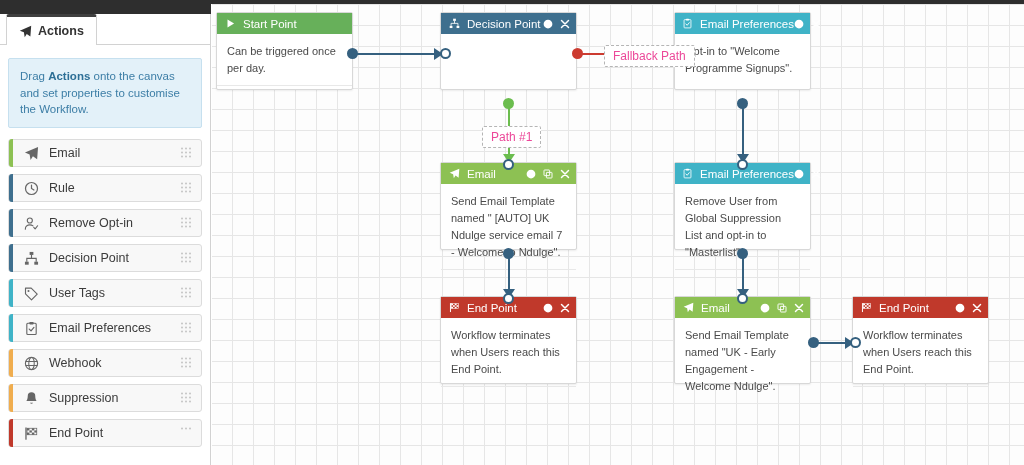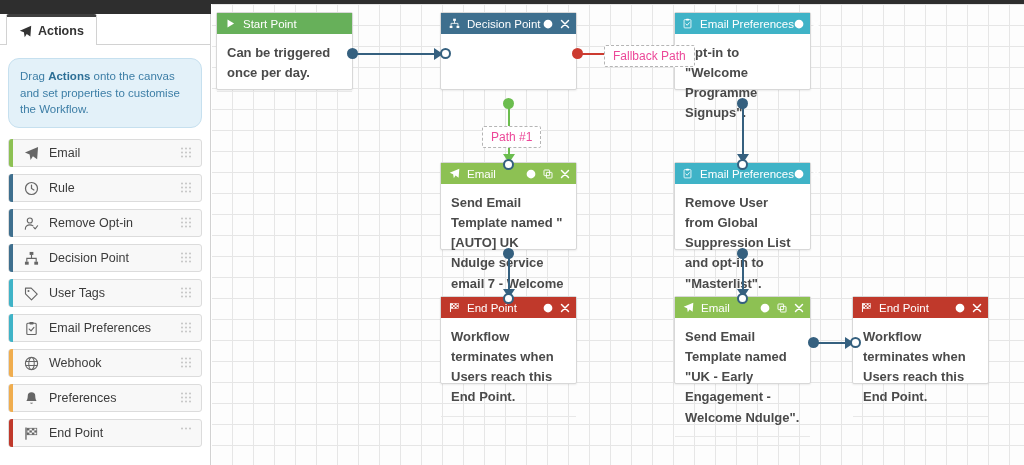--- a/index.html
+++ b/index.html
@@ -59,21 +59,21 @@
     color: #9a9a9a;
     z-index: 2;
   }
   .tab .tico { display: inline-flex; width: 13px; height: 13px; }
   .tab .tico svg { width: 13px; height: 13px; }
 
   .hint {
     margin: 13px 8px 0 8px;
     background: #e3f1f9;
     border: 1px solid #c6e0ef;
-    border-radius: 11px;
+    border-radius: 2px;
     padding: 9px 11px;
     color: #3d7ea6;
     font-size: 11.5px;
     line-height: 1.45;
   }
   .hint b { font-weight: bold; color: #2d6f96; }
 
   .actions-list { margin-top: 11px; }
   .action-item {
     position: relative;
@@ -147,24 +147,23 @@
   .node-header .nh-title { flex: 1; white-space: nowrap; }
   .node-header .nh-tools { display: flex; align-items: center; gap: 6px; }
   .node-header .nh-tools span {
     display: inline-flex; align-items: center; justify-content: center;
     width: 11px; height: 11px; cursor: pointer;
   }
   .node-header .nh-tools svg { width: 10px; height: 10px; display: block; }
 
   .node-body {
     padding: 9px 10px 8px 10px;
-    font-size: 13px;
+    font-size: 11px;
     line-height: 1.55;
     color: #4a4a4a;
-    font-weight: bold;
   }
   .node-foot {
     border-top: 1px solid #e8e8e8;
     height: 22px;
   }
 
   
   .hdr-start { background: #67b05a; }
   .hdr-email { background: #8dc153; }
   .hdr-decision { background: #3e6f8e; }
@@ -412,21 +411,21 @@
           </span>
         </div>
         <div class="action-item">
           <div class="action-accent" style="background: rgb(240, 173, 78);"></div>
           <span class="action-icon">
             <svg viewBox="0 0 16 16">
               <path d="M8 1.3a4 4 0 0 0-4 4c0 4-1.6 5.4-1.6 5.4h11.2S12 9.3 12 5.3a4 4 0 0 0-4-4z" fill="currentColor"></path>
               <path d="M6.4 12.6a1.8 1.8 0 0 0 3.2 0z" fill="currentColor"></path>
             </svg>
           </span>
-          <span class="action-label">Preferences</span>
+          <span class="action-label">Suppression</span>
           <span class="drag-handle">
             <i></i>
             <i></i>
             <i></i>
             <i></i>
             <i></i>
             <i></i>
             <i></i>
             <i></i>
             <i></i>

